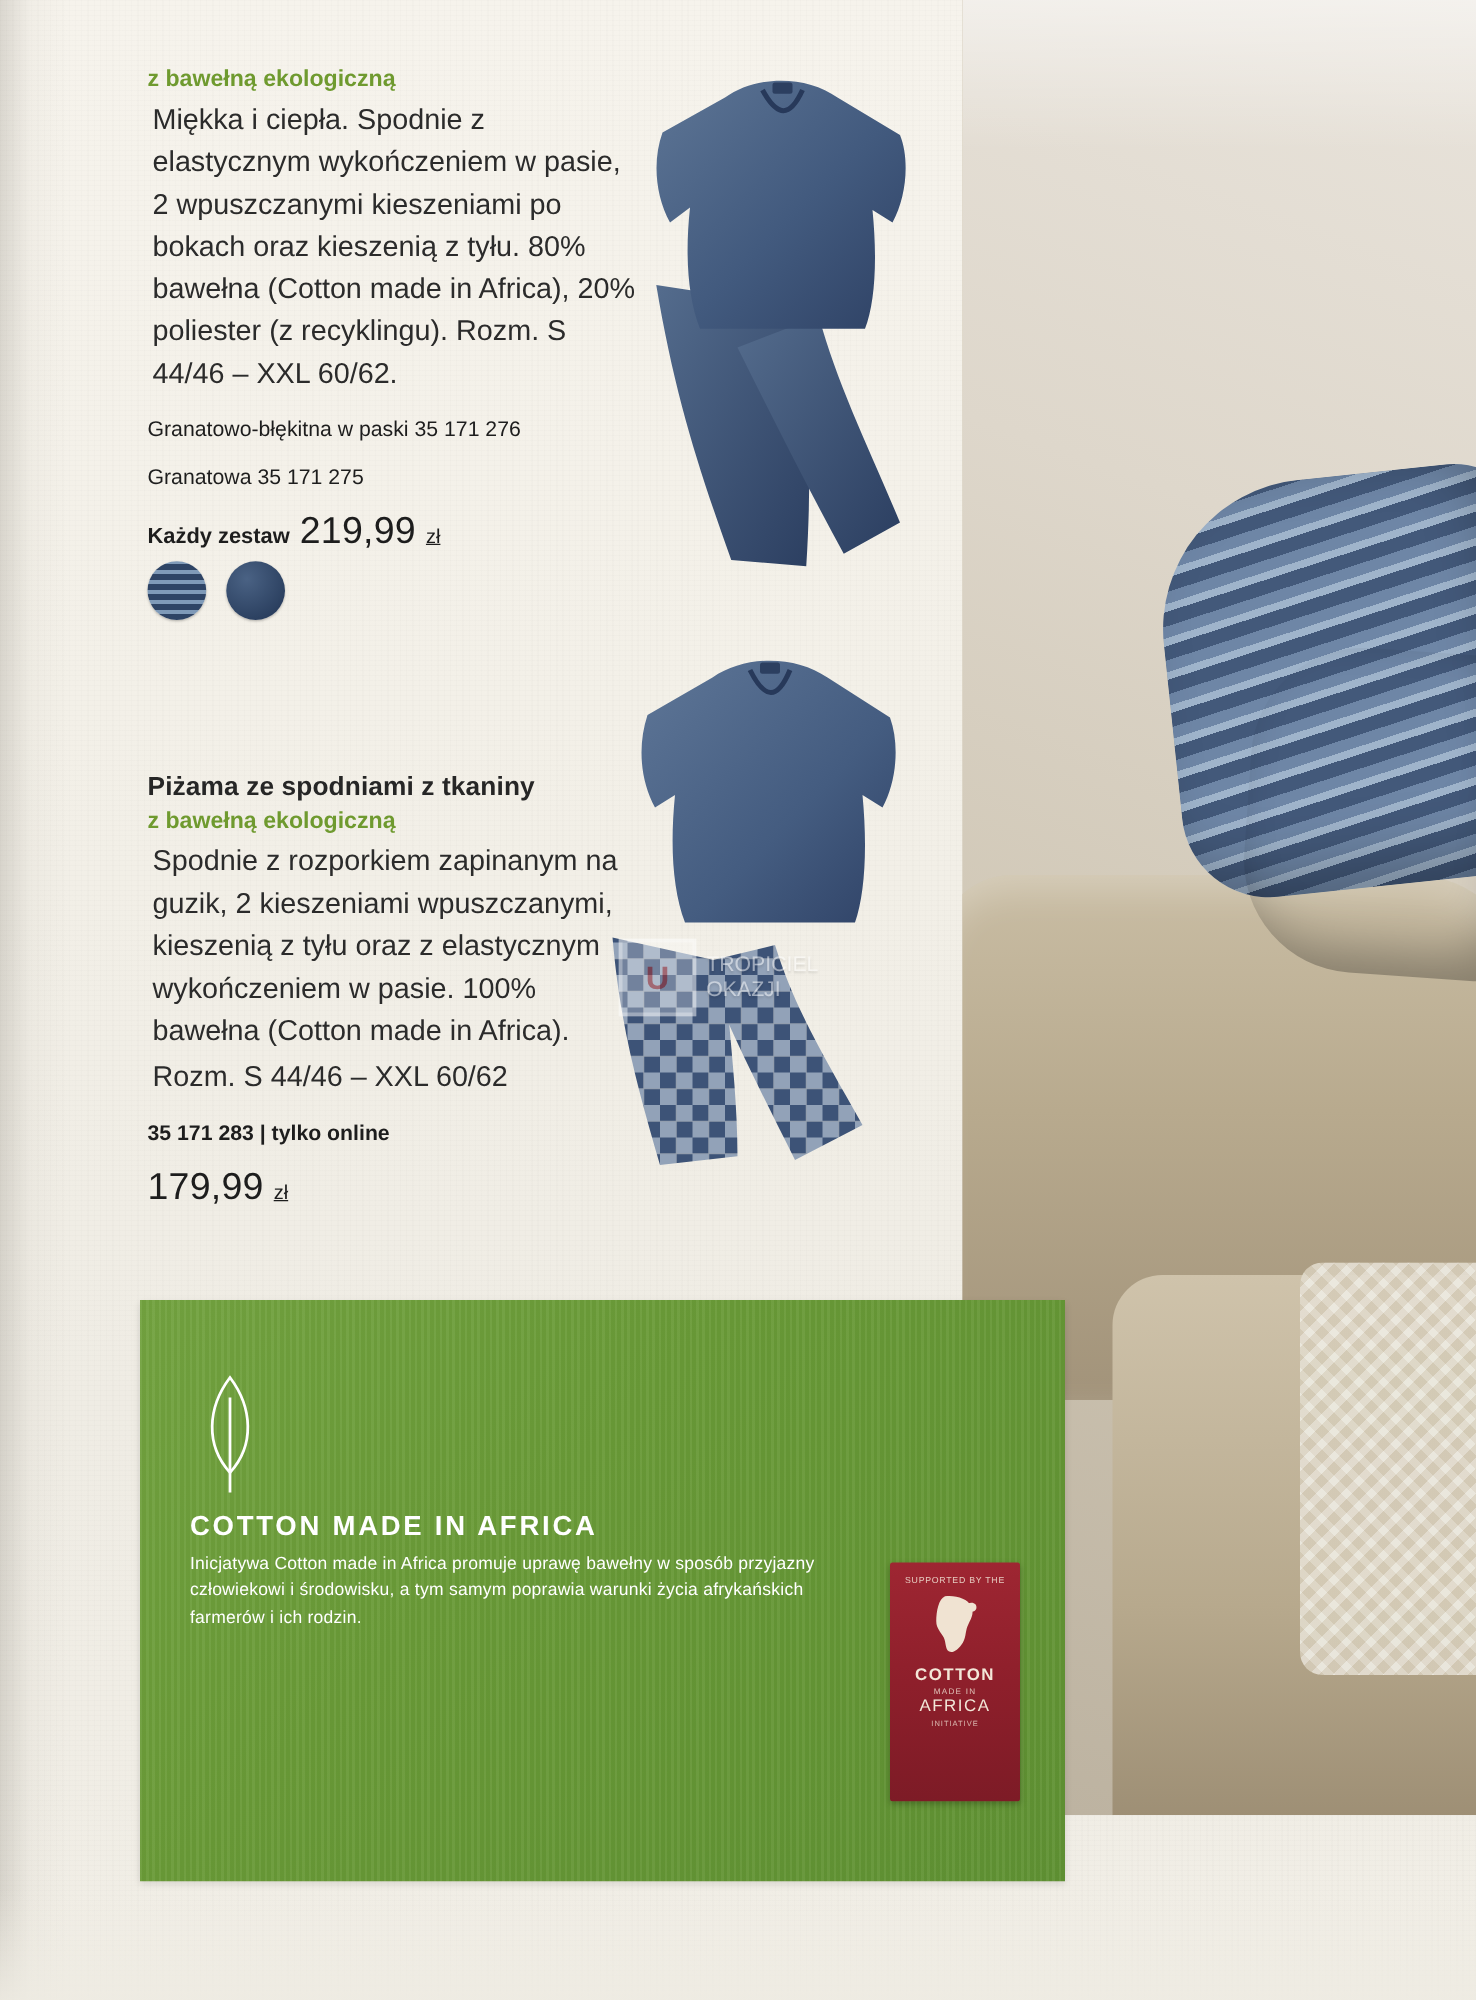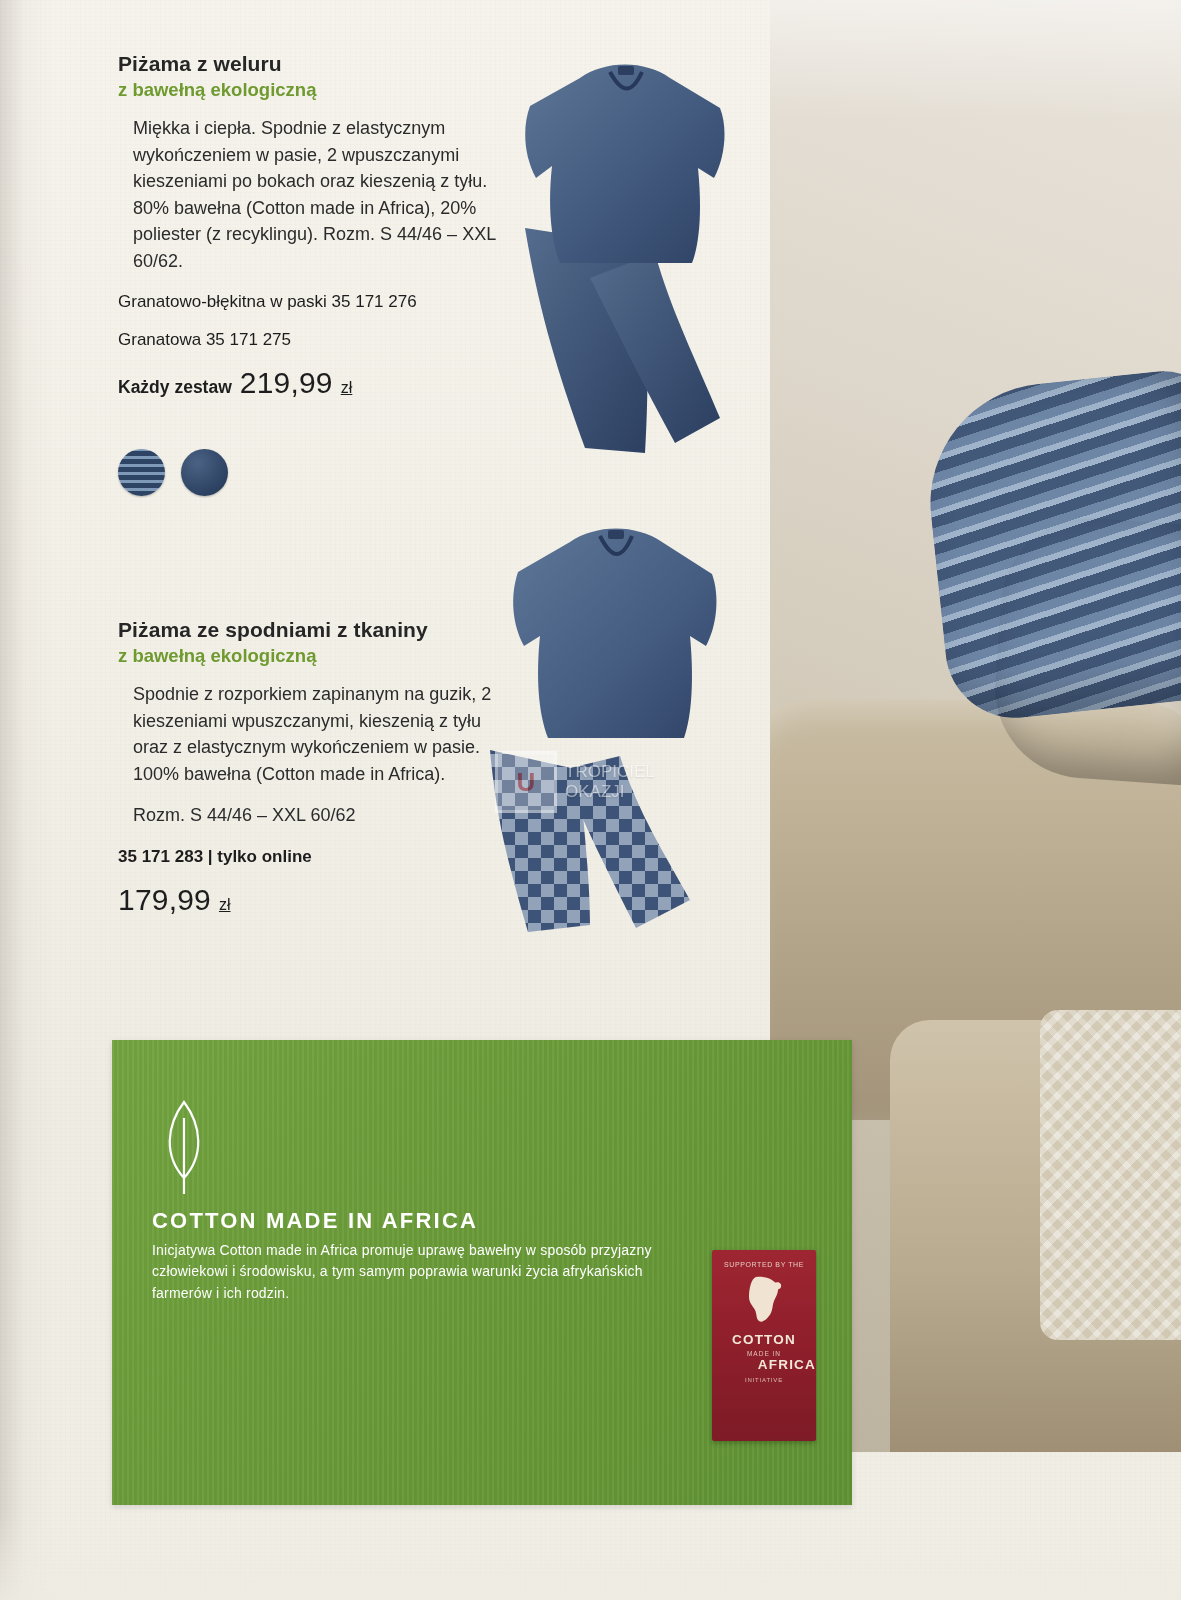--- a/index.html
+++ b/index.html
@@ -119,24 +119,24 @@
     line-height: 1.15;
   }
   .subtitle {
     font-size: 18.5px;
     font-weight: bold;
     color: #6f9a2f;
     margin: 0 0 6px 0;
     line-height: 1.15;
   }
   .desc {
-    font-size: 18px;
+    font-size: 23px;
     color: #2b2b2b;
     line-height: 1.47;
-    margin: 15px;
+    margin: 4px;
   }
   .price-line {
     margin-top: 16px;
     display: flex;
     align-items: baseline;
     gap: 8px;
     color: #1d1d1d;
   }
   .price-pre {
     font-size: 17.5px;
@@ -287,23 +287,22 @@
     line-height: 1.15;
   }
   .cma-sub {
     font-size: 6.5px;
     letter-spacing: 1px;
     opacity: 0.8;
     margin-top: 2px;
   }
   .cma-name2 {
     font-size: 13.5px;
-    font-weight: bold;
+    font-weight: normal;
     letter-spacing: 1.2px;
-    text-align: right;
   }
   .cma-foot {
     font-size: 6px;
     letter-spacing: 0.8px;
     opacity: 0.75;
     margin-top: 5px;
   }
 </style>
 </head>
 <body>
@@ -316,21 +315,20 @@
     <div class="bg-wall"></div>
     <div class="shadowbar"></div>
     <div class="sofa"></div>
     <div class="leg"></div>
     <div class="leg2"></div>
     <div class="sofa2"></div>
     <div class="knit"></div>
   </div>
 
   <div class="block" style="left:118px; top:52px;">
-    <h2 class="title">Piżama z weluru</h2>
     <div class="subtitle">z bawełną ekologiczną</div>
     <p class="desc">Miękka i ciepła. Spodnie z elastycznym wykończeniem w pasie, 2 wpuszczanymi kieszeniami po bokach oraz kieszenią z tyłu. 80% bawełna (Cotton made in Africa), 20% poliester (z recyklingu). Rozm. S 44/46 – XXL 60/62.</p>
     <div class="code-line" style="font-weight:normal;">
       <span>Granatowo-błękitna w paski</span>
       <span class="b">35 171 276</span>
     </div>
     <div class="code-line" style="font-weight:normal;">
       <span>Granatowa</span>
       <span class="b">35 171 275</span>
     </div>

